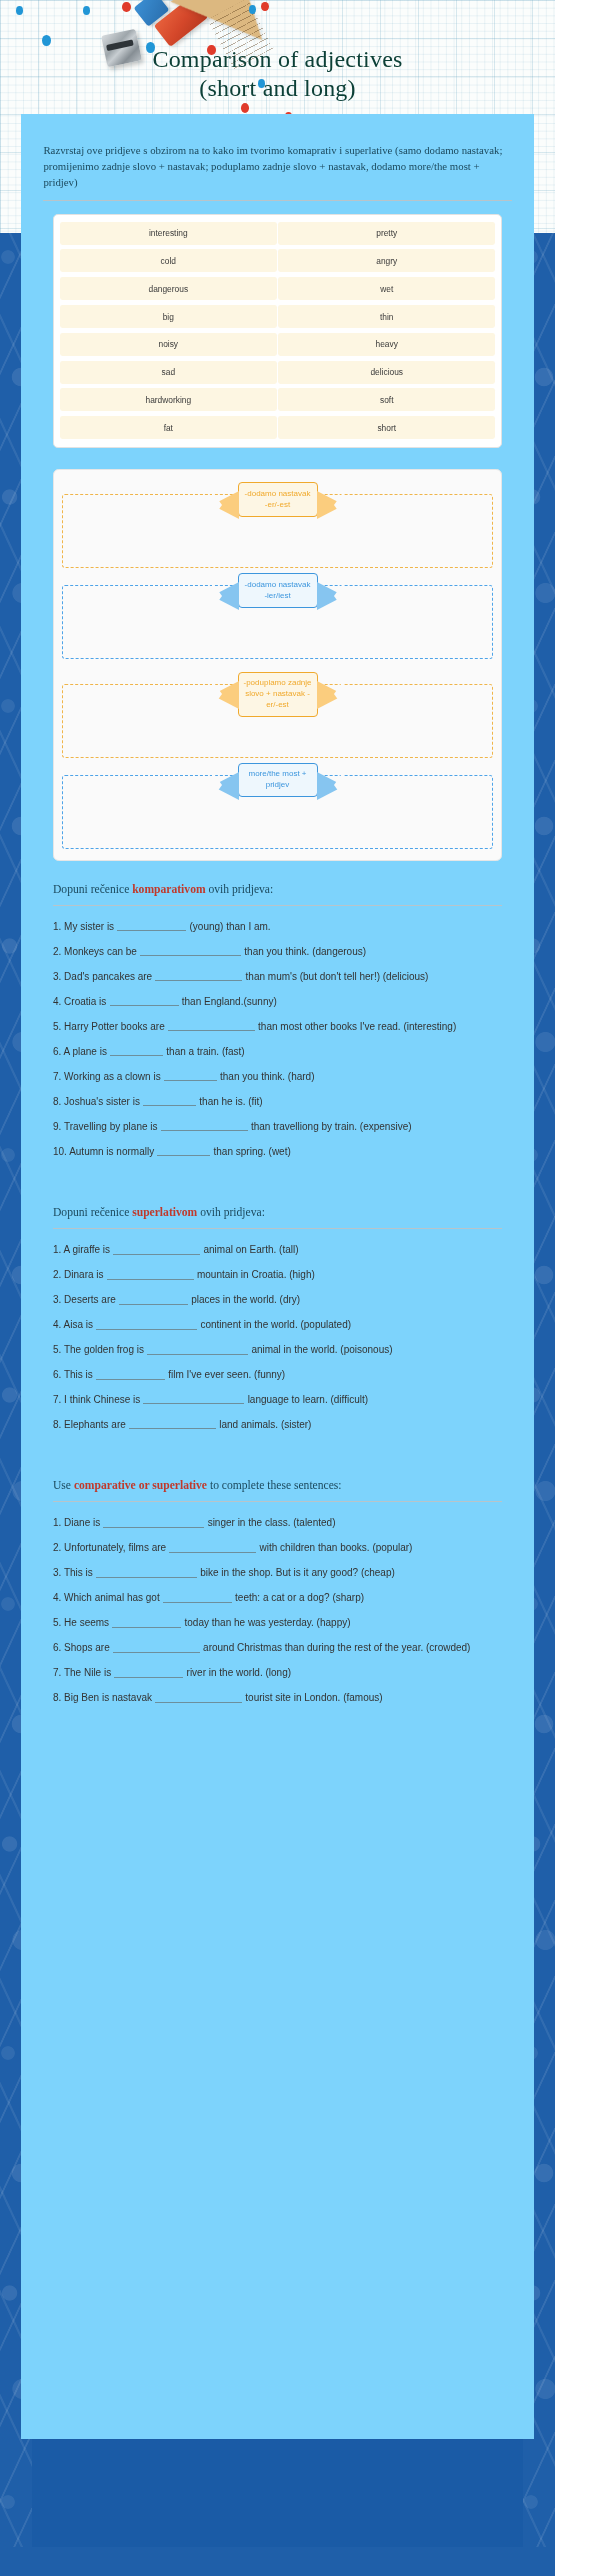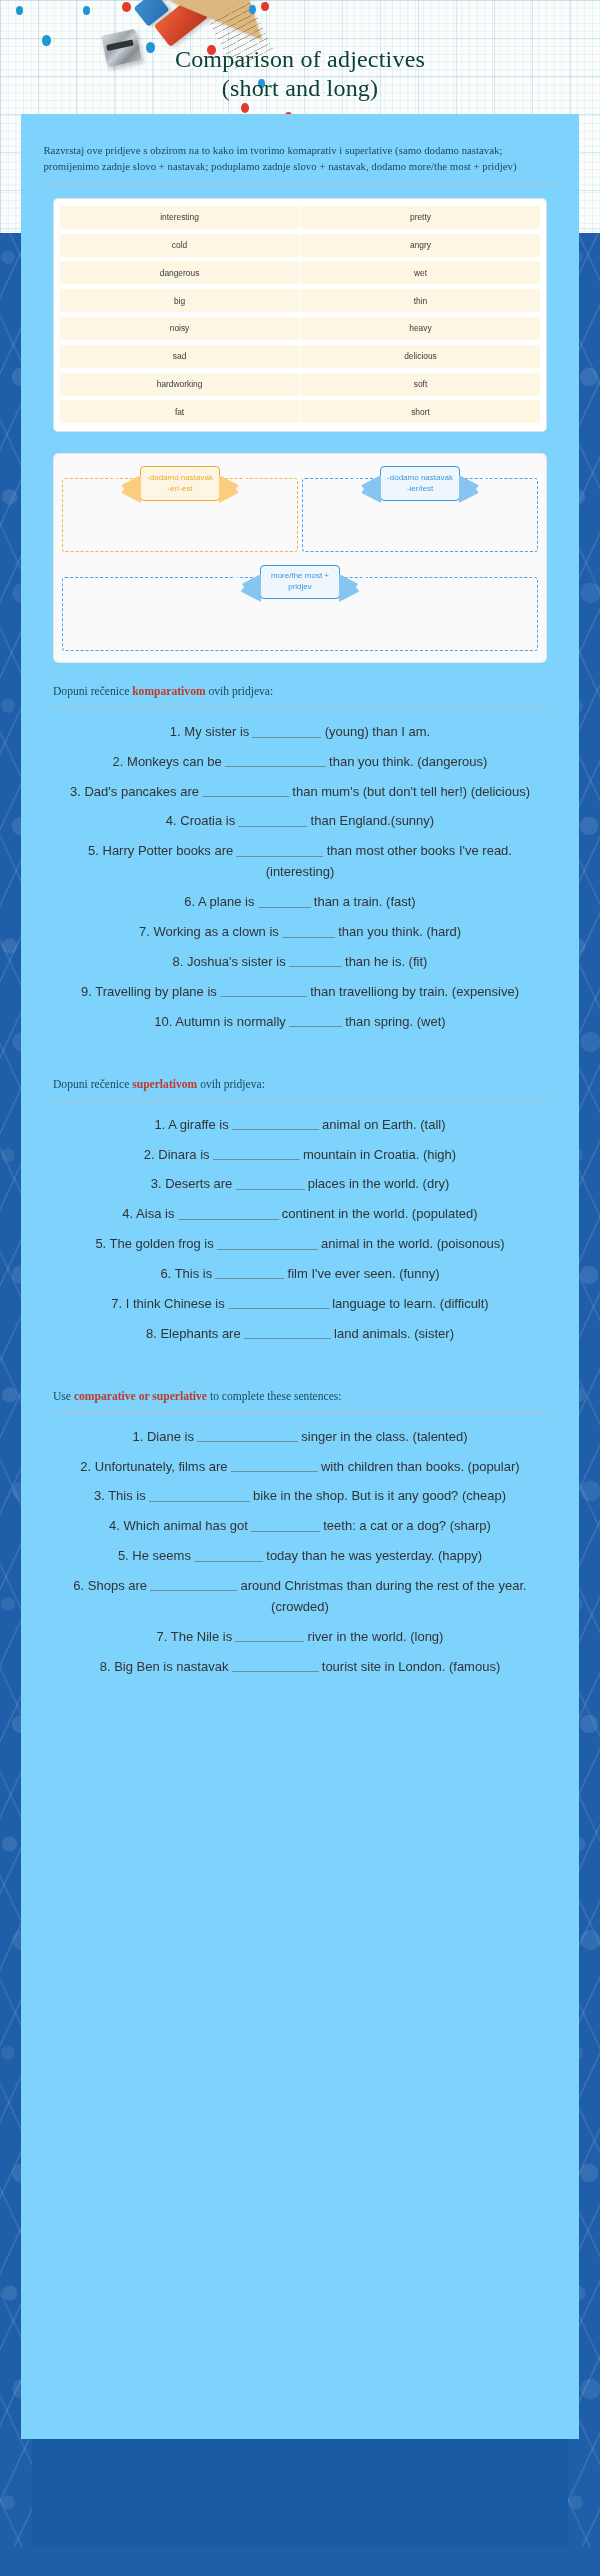--- a/index.html
+++ b/index.html
@@ -9,21 +9,21 @@
     background: #ffffff;
   }
 
   body {
     font-family: "Liberation Sans", sans-serif;
     position: relative;
   }
 
   .page {
     position: relative;
-    width: 600px;
+    width: 555px;
     min-height: 2576px;
     overflow: hidden;
     background: #1a5ba6;
   }
 
   
   .side-pattern {
     position: absolute;
     top: 0;
     bottom: 0;
@@ -189,20 +189,21 @@
     border: 0.8px solid #e6e6e6;
     border-radius: 5.6px;
     background: #fafafa;
     margin: 0 9.6px 21px 9.6px;
     padding: 11.2px 8px 9.6px 8px;
   }
   .sort-row {
     display: flex;
     gap: 4px;
     margin-bottom: 11.2px;
+    flex-direction: column;
   }
   .sort-row:last-child { margin-bottom: 1.6px; }
 
   .dropzone {
     flex: 1;
     position: relative;
     min-height: 74px;
     border: 1.6px dashed #f0b549;
     border-radius: 3.2px;
     margin-top: 13px;
@@ -264,25 +265,24 @@
     color: #1c4a5e;
     line-height: 1.3;
     margin-bottom: 5.6px;
   }
   .sec-title .hl {
     color: #c0392b;
     font-weight: bold;
   }
 
   .q {
-    font-size: 13px;
+    font-size: 10px;
     color: #333333;
     line-height: 1.62;
     margin-bottom: 8.8px;
-    text-align: center;
   }
   .blank {
     display: inline-block;
     border-bottom: 0.8px solid #6d8f9c;
     height: 9.6px;
     vertical-align: -1.6px;
     margin: 0 3.2px;
   }
   .b-s  { width: 53px; }
   .b-m  { width: 69px; }
@@ -383,20 +383,27 @@
         </div>
         <div class="dropzone blue">
           <div class="ribbon blue">
             <span class="wing l"></span>
             <span class="wing r"></span>
             <span>-dodamo nastavak -ier/iest</span>
           </div>
         </div>
       </div>
       <div class="sort-row">
+        <div class="dropzone">
+          <div class="ribbon orange">
+            <span class="wing l"></span>
+            <span class="wing r"></span>
+            <span>-poduplamo zadnje slovo + nastavak -er/-est</span>
+          </div>
+        </div>
         <div class="dropzone blue">
           <div class="ribbon blue">
             <span class="wing l"></span>
             <span class="wing r"></span>
             <span>more/the most + pridjev</span>
           </div>
         </div>
       </div>
     </div>
 

